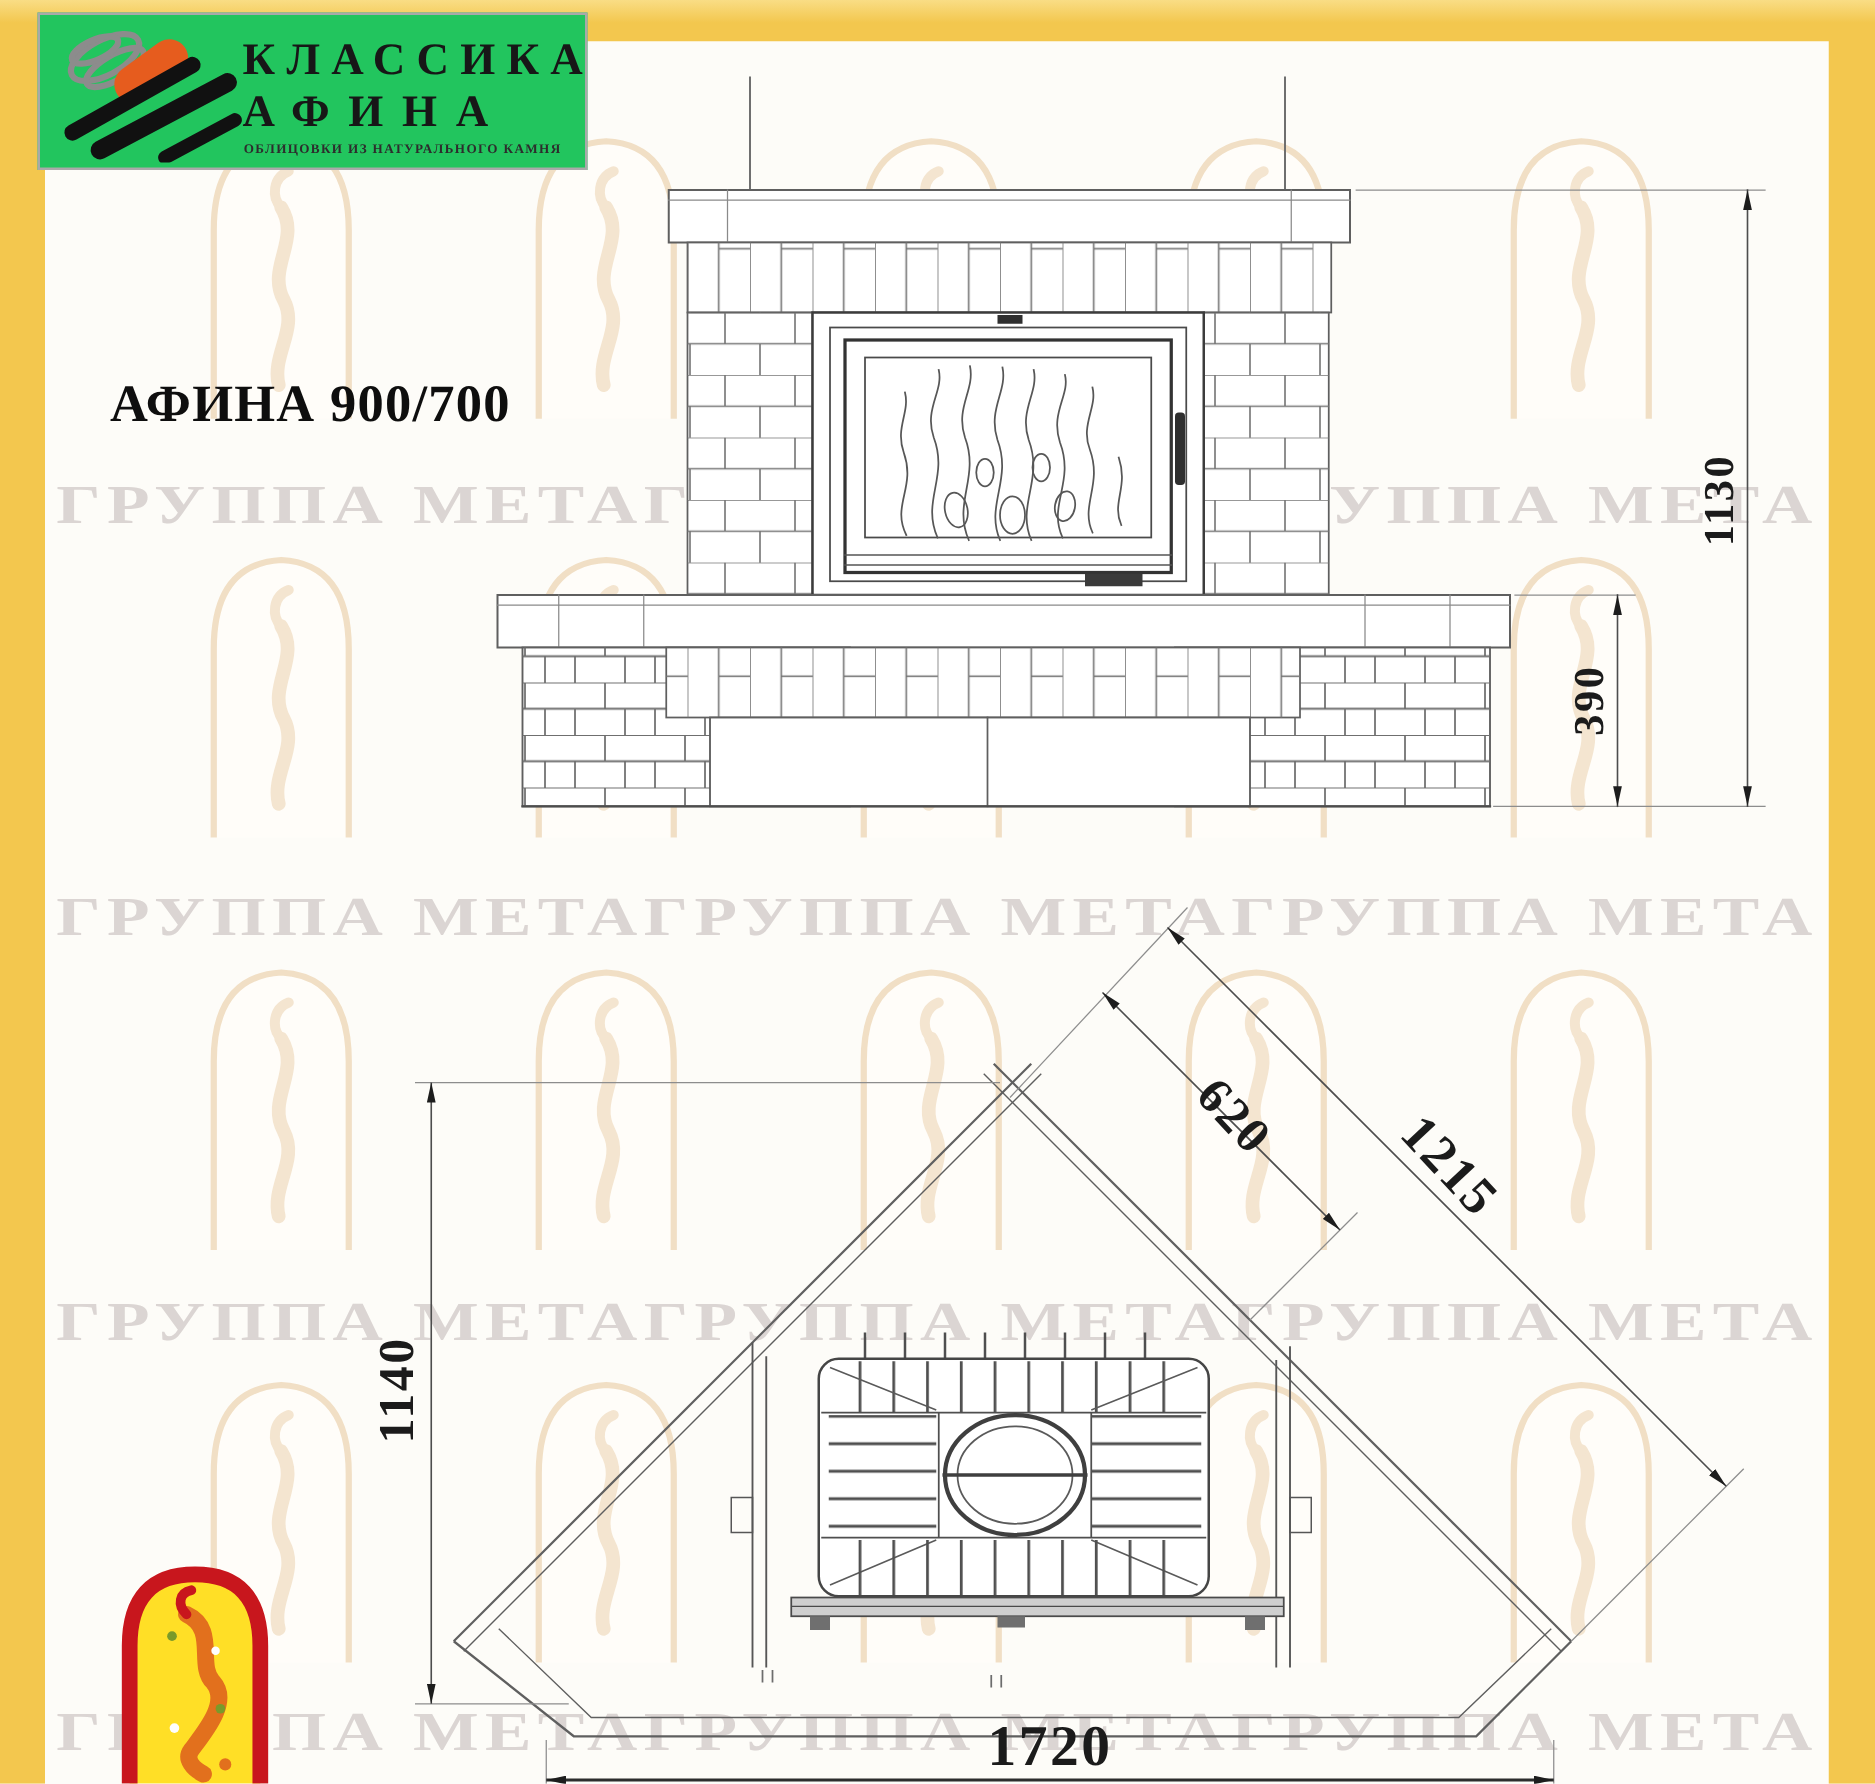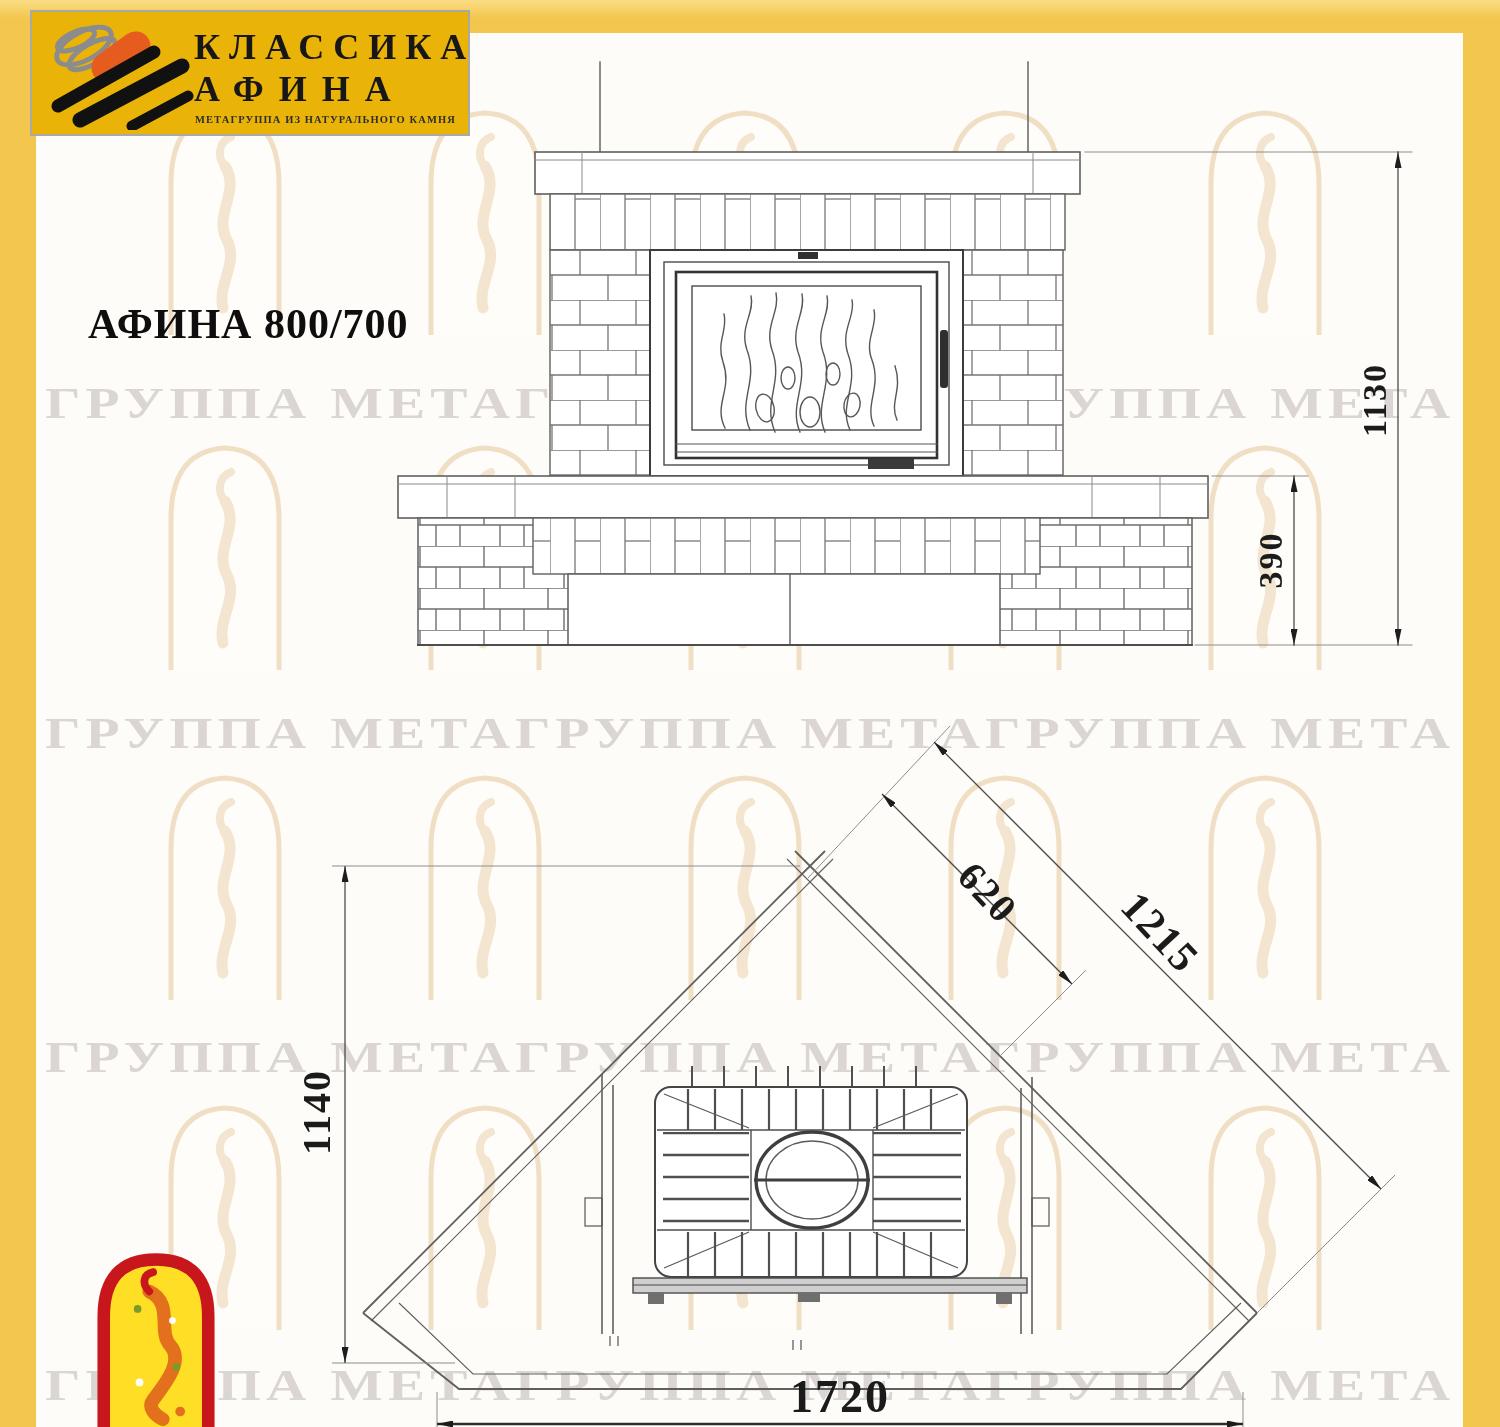--- a/index.html
+++ b/index.html
@@ -2,21 +2,21 @@
 <html><head>
 <meta charset="utf-8">
 <style>
   html,body{margin:0;padding:0;}
   .page{position:relative;width:1500px;height:1427px;background:#fdfcf8;overflow:hidden;
         font-family:"Liberation Serif",serif;}
   .frame{position:absolute;background:#f3c74e;z-index:6;}
   .frame-top{left:0;top:0;width:1500px;height:33px;background:linear-gradient(#f9dd85,#f3c74e 55%);}
   .frame-left{left:0;top:0;width:36px;height:1427px;}
   .frame-right{right:0;top:0;width:37px;height:1427px;}
-  .logo-box{position:absolute;left:30px;top:10px;width:436px;height:122px;background:#eab308;
+  .logo-box{position:absolute;left:30px;top:10px;width:436px;height:122px;background:#22c55e;
             border:2px solid #a9a9a9;z-index:7;}
   .brand1{position:absolute;left:162px;top:14px;font-size:36px;font-weight:bold;color:#171717;
           letter-spacing:9px;white-space:nowrap;}
   .brand2{position:absolute;left:162px;top:56px;font-size:36px;font-weight:bold;color:#171717;
           letter-spacing:15px;white-space:nowrap;}
   .tagline{position:absolute;left:163px;top:102px;font-size:10.5px;font-weight:bold;color:#2d2d2d;
            letter-spacing:1.1px;white-space:nowrap;}
   .title{position:absolute;left:88px;top:300px;font-size:42px;font-weight:bold;color:#0e0e0e;
          letter-spacing:1px;z-index:3;white-space:nowrap;}
   svg.layer{position:absolute;left:0;top:0;z-index:1;}
@@ -240,24 +240,24 @@
       </g>
       <rect x="52" y="28" width="66" height="30" rx="15" fill="#e65c1e" transform="rotate(-36 85 43)"></rect>
       <g stroke="#111111" stroke-linecap="round" fill="none">
         <path d="M22,92 L118,38" stroke-width="13"></path>
         <path d="M44,106 L146,52" stroke-width="15"></path>
         <path d="M96,112 L152,82" stroke-width="11"></path>
       </g>
     </svg>
     <div class="brand1">КЛАССИКА</div>
     <div class="brand2">АФИНА</div>
-    <div class="tagline">МЕТАГРУППА ИЗ НАТУРАЛЬНОГО КАМНЯ</div>
+    <div class="tagline">ОБЛИЦОВКИ ИЗ НАТУРАЛЬНОГО КАМНЯ</div>
   </div>
 
-  <div class="title">АФИНА 800/700</div>
+  <div class="title">АФИНА 900/700</div>
 
   <div class="badge">
     <svg width="122" height="180" viewBox="0 0 122 186">
       <path d="M7,186 L7,72 Q7,13 61,13 Q115,13 115,72 L115,186" fill="#ffdf26" stroke="#c8161d" stroke-width="13"></path>
       <path d="M54,46 C80,58 62,88 76,102 C90,118 70,142 58,158 C52,166 60,174 68,178" fill="none" stroke="#e2701d" stroke-width="14" stroke-linecap="round"></path>
       <path d="M54,46 C46,38 48,28 58,26" fill="none" stroke="#c8161d" stroke-width="8" stroke-linecap="round"></path>
       <circle cx="42" cy="64" r="4" fill="#7a9a2a"></circle>
       <circle cx="82" cy="124" r="4" fill="#7a9a2a"></circle>
       <circle cx="44" cy="140" r="4" fill="#fefefe"></circle>
       <circle cx="78" cy="76" r="3.5" fill="#fefefe"></circle>

